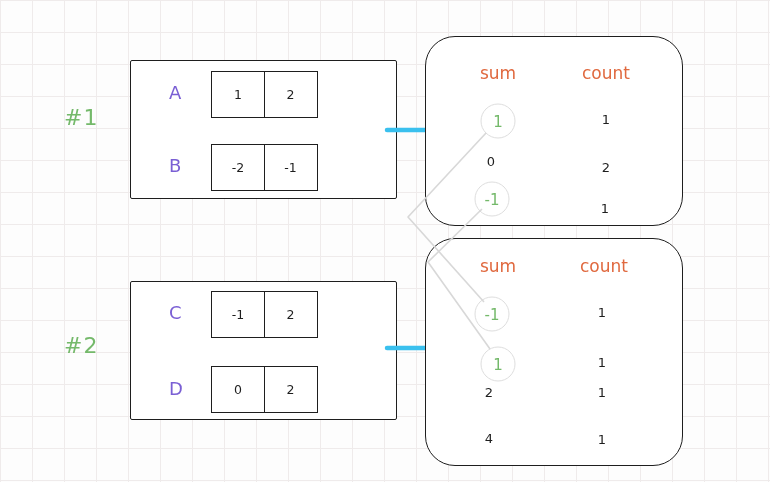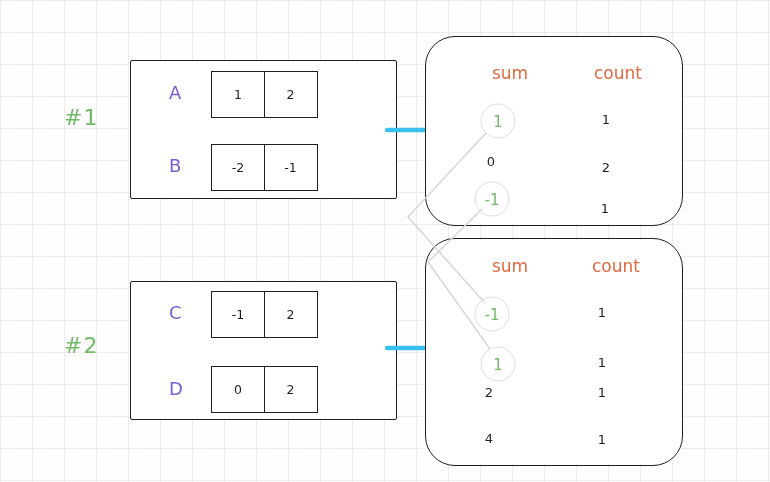--- a/index.html
+++ b/index.html
@@ -61,21 +61,20 @@
     width:256px;
     border:1.6px solid var(--ink);
     border-radius:30px;
     background:#fff;
   }
   .thead{
     position:absolute;
     transform:translate(-50%,-50%);
     font-size:17px;
     color:var(--orange);
-    margin-left:12px;
   }
   .tv{
     position:absolute;
     transform:translate(-50%,-50%);
     font-size:13px;
     color:var(--ink);
   }
   .tv.circled{
     width:33px;height:33px;
     border:1.5px solid #dedede;

